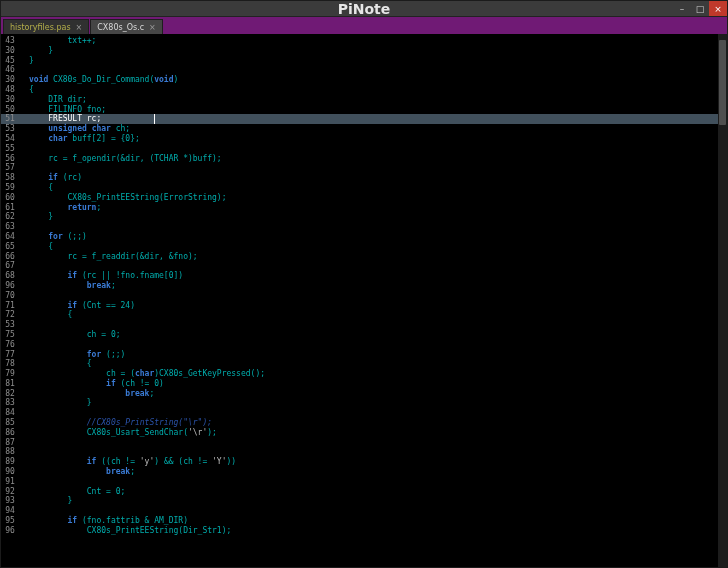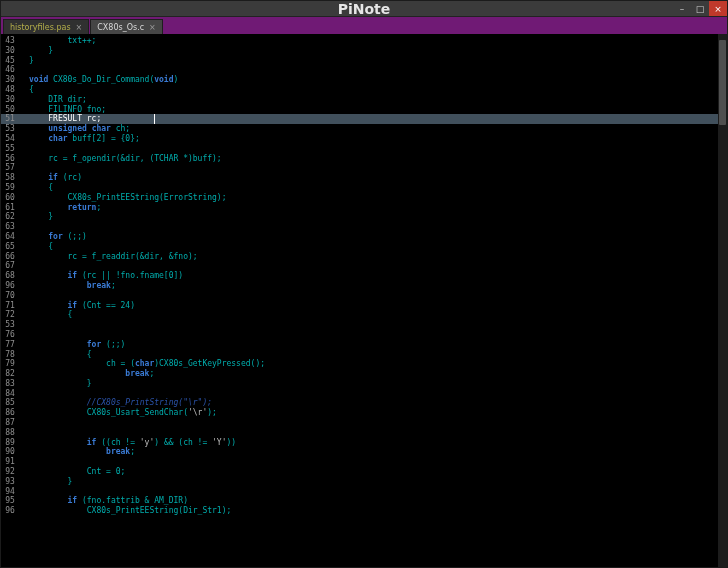--- a/index.html
+++ b/index.html
@@ -99,24 +99,26 @@
         <div class="line"><span class="ln">64</span><span class="code">    <span class="kw">for</span> (;;)</span></div>
         <div class="line"><span class="ln">65</span><span class="code">    {</span></div>
         <div class="line"><span class="ln">66</span><span class="code">        rc = f_readdir(&amp;dir, &amp;fno);</span></div>
         <div class="line"><span class="ln">67</span><span class="code"></span></div>
         <div class="line"><span class="ln">68</span><span class="code">        <span class="kw">if</span> (rc || !fno.fname[0])</span></div>
         <div class="line"><span class="ln">96</span><span class="code">            <span class="kw">break</span>;</span></div>
         <div class="line"><span class="ln">70</span><span class="code"></span></div>
         <div class="line"><span class="ln">71</span><span class="code">        <span class="kw">if</span> (Cnt == 24)</span></div>
         <div class="line"><span class="ln">72</span><span class="code">        {</span></div>
         <div class="line"><span class="ln">53</span><span class="code"></span></div>
+        <div class="line"><span class="ln">75</span><span class="code">            ch = 0;</span></div>
         <div class="line"><span class="ln">76</span><span class="code"></span></div>
         <div class="line"><span class="ln">77</span><span class="code">            <span class="kw">for</span> (;;)</span></div>
         <div class="line"><span class="ln">78</span><span class="code">            {</span></div>
         <div class="line"><span class="ln">79</span><span class="code">                ch = (<span class="kw">char</span>)CX80s_GetKeyPressed();</span></div>
+        <div class="line"><span class="ln">81</span><span class="code">                <span class="kw">if</span> (ch != 0)</span></div>
         <div class="line"><span class="ln">82</span><span class="code">                    <span class="kw">break</span>;</span></div>
         <div class="line"><span class="ln">83</span><span class="code">            }</span></div>
         <div class="line"><span class="ln">84</span><span class="code"></span></div>
         <div class="line"><span class="ln">85</span><span class="code">            <span class="cm">//CX80s_PrintString("\r");</span></span></div>
         <div class="line"><span class="ln">86</span><span class="code">            CX80s_Usart_SendChar(<span class="str">'\r'</span>);</span></div>
         <div class="line"><span class="ln">87</span><span class="code"></span></div>
         <div class="line"><span class="ln">88</span><span class="code"></span></div>
         <div class="line"><span class="ln">89</span><span class="code">            <span class="kw">if</span> ((ch != <span class="str">'y'</span>) &amp;&amp; (ch != <span class="str">'Y'</span>))</span></div>
         <div class="line"><span class="ln">90</span><span class="code">                <span class="kw">break</span>;</span></div>
         <div class="line"><span class="ln">91</span><span class="code"></span></div>

